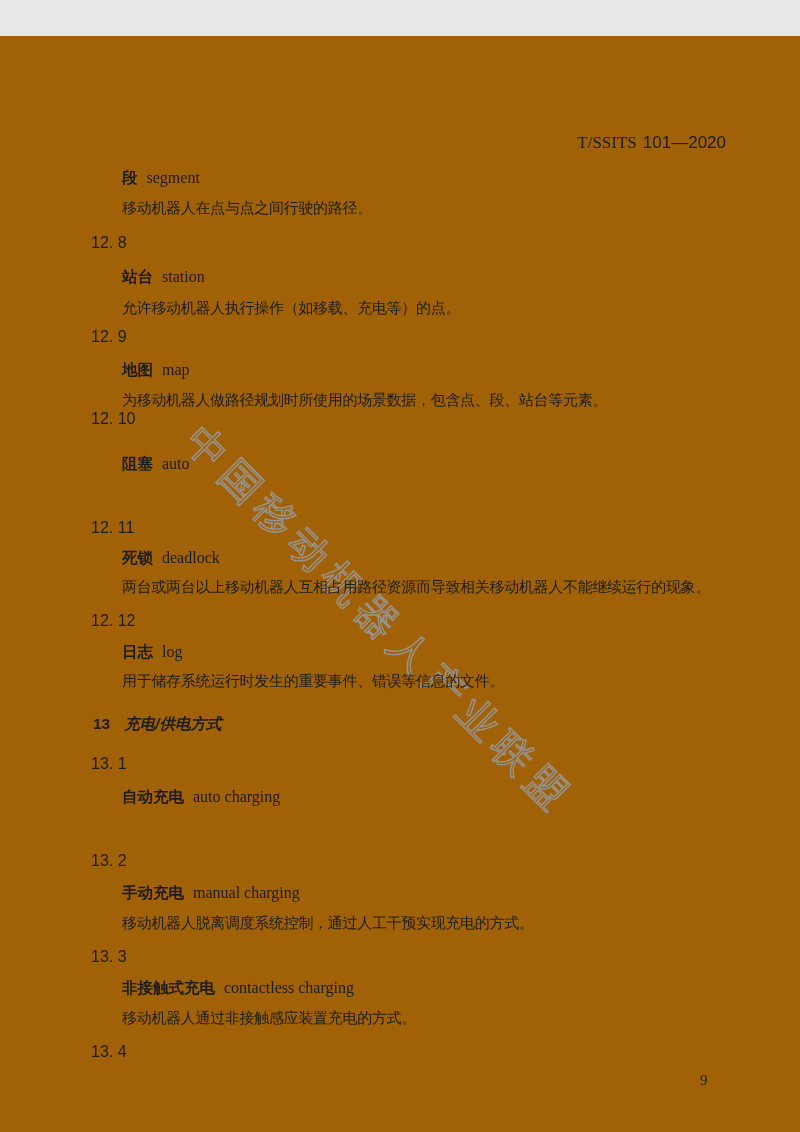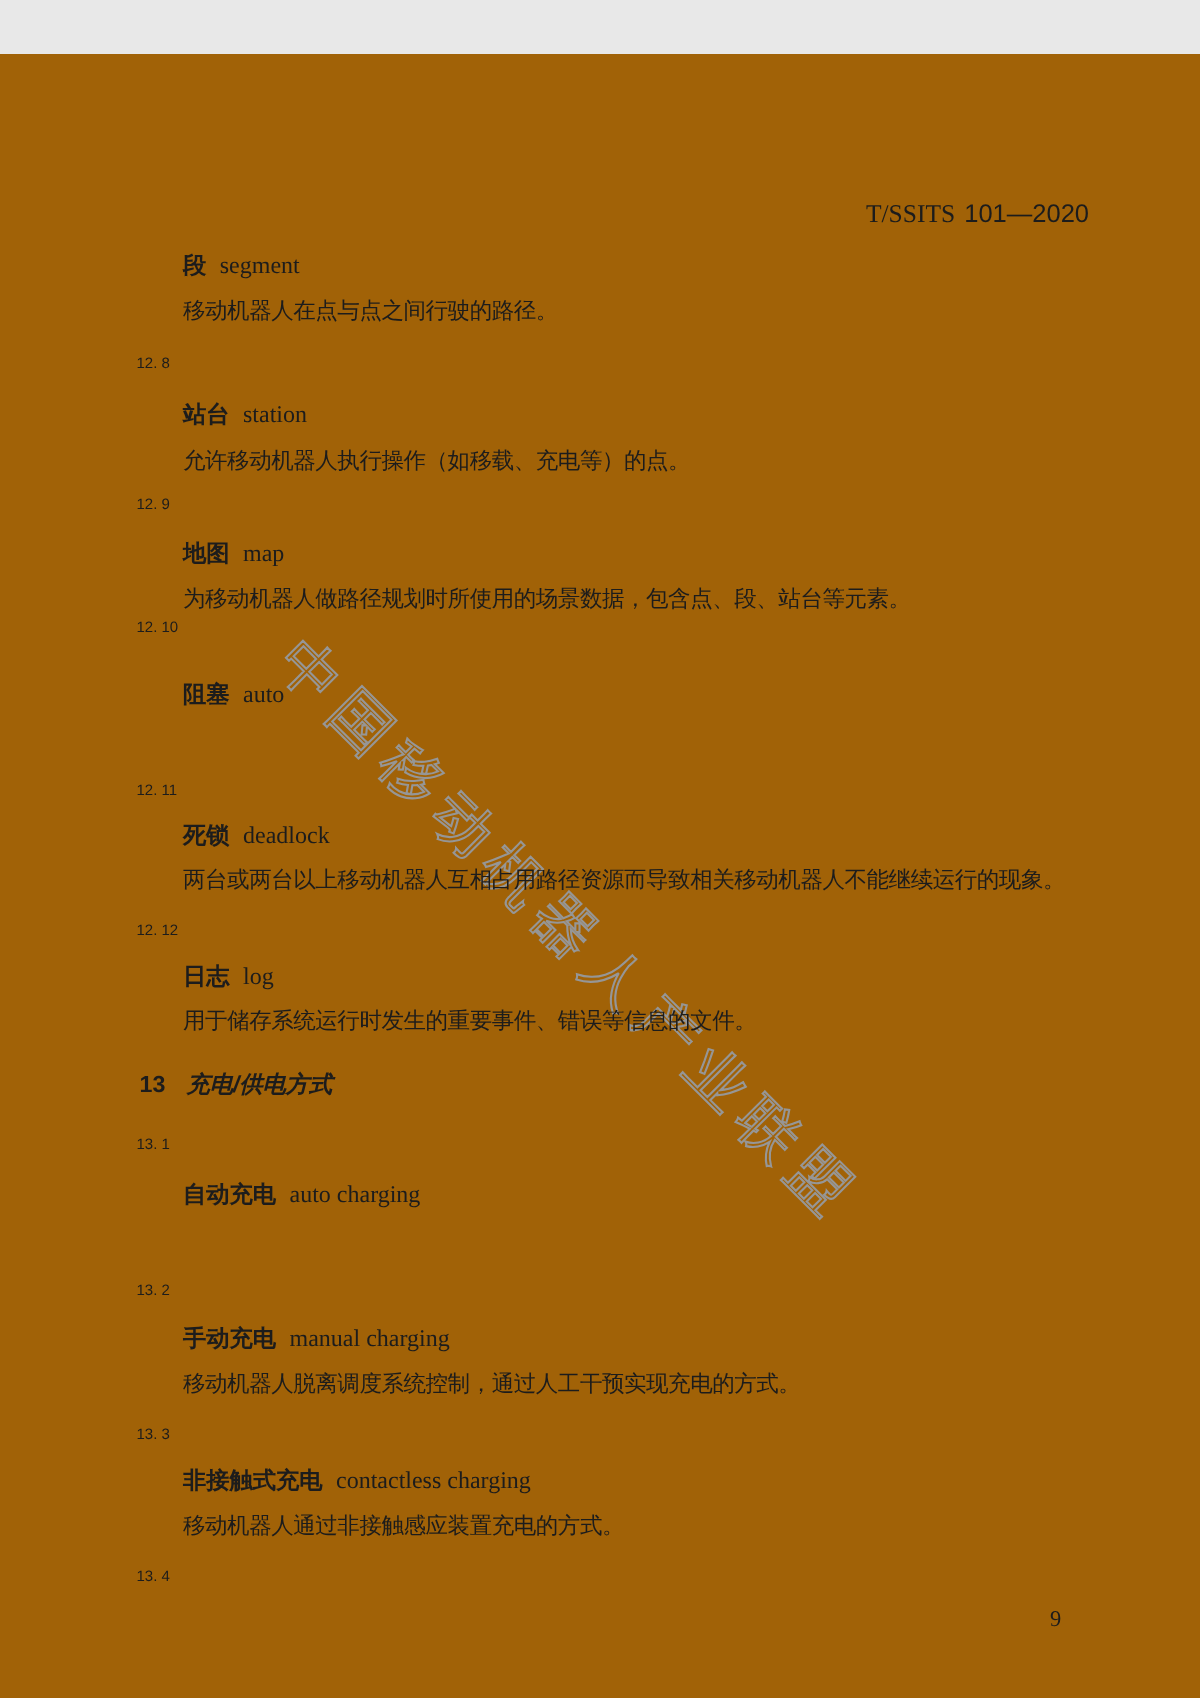--- a/index.html
+++ b/index.html
@@ -26,21 +26,21 @@
     z-index: 2;
   }
   .def {
     font-family: "Liberation Serif", "DejaVu Serif", serif;
     font-size: 15px;
     letter-spacing: -0.3px;
   }
   .num {
     left: 91px;
     font-family: "Liberation Sans", "DejaVu Sans", sans-serif;
-    font-size: 10px;
+    font-size: 16px;
   }
   .term .cn {
     font-family: "Liberation Sans", "DejaVu Sans", sans-serif;
     font-weight: bold;
     font-size: 15.5px;
   }
   .term .en {
     font-family: "Liberation Serif", "DejaVu Serif", serif;
     font-size: 16px;
     margin-left: 9px;

